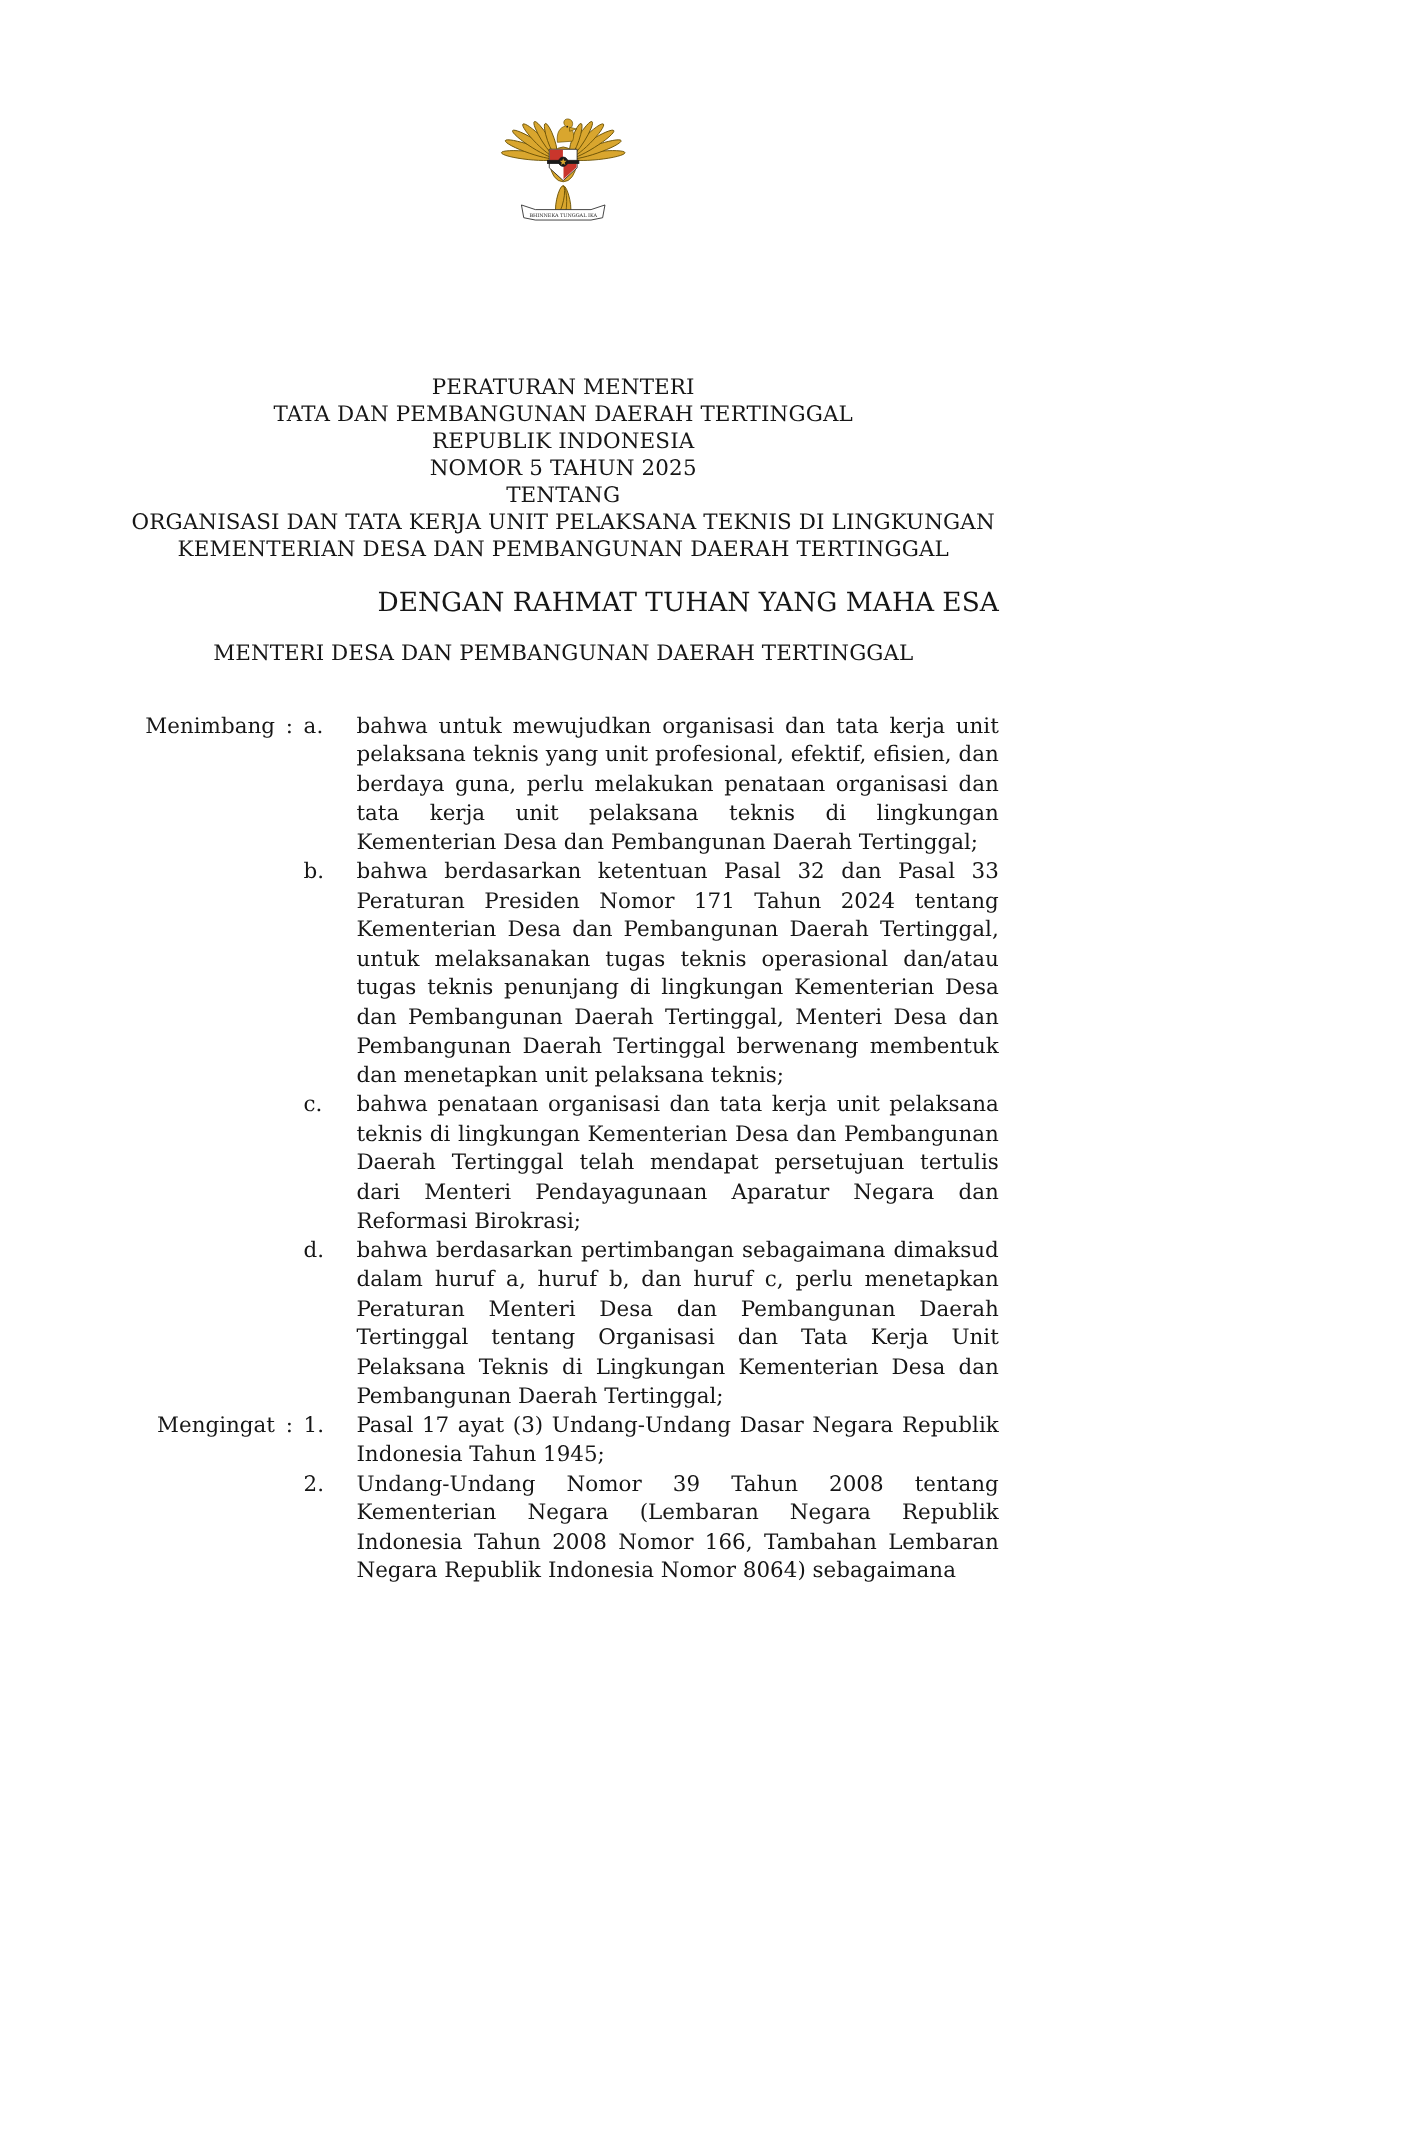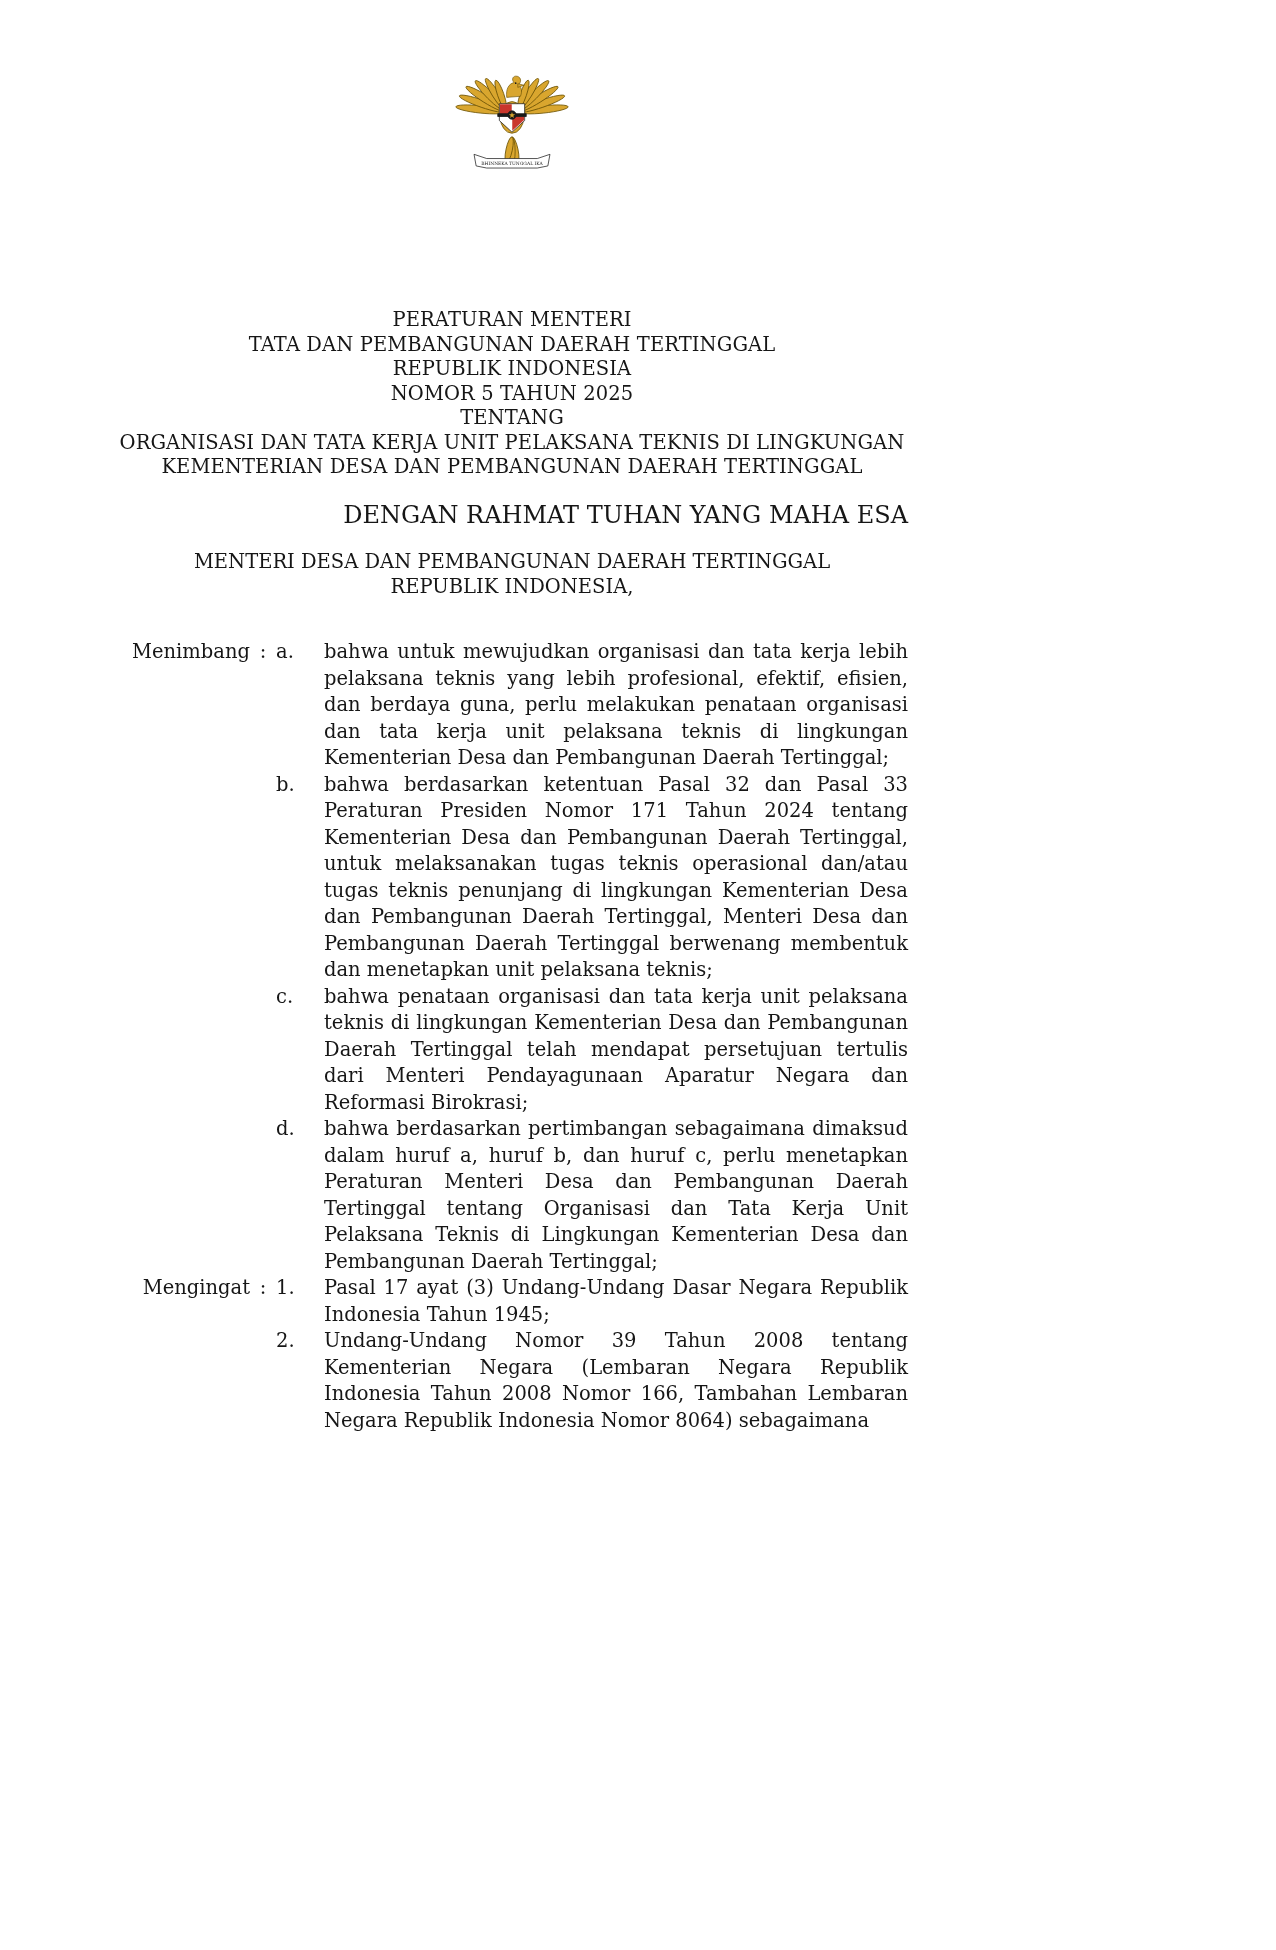--- a/index.html
+++ b/index.html
@@ -8,21 +8,21 @@
     width: 1276px;
     height: 1950px;
     background: #ffffff;
     color: #161616;
     font-family: "DejaVu Serif", "Liberation Serif", serif;
     overflow: hidden;
   }
   .page {
     width: 792px;
     margin-left: 116px;
-    padding-top: 56px;
+    padding-top: 88px;
   }
   .emblem-wrap {
     display: flex;
     justify-content: center;
     height: 128px;
   }
   .title-block {
     margin-top: 124px;
     text-align: center;
     font-size: 19.5px;
@@ -125,30 +125,29 @@
     <div>NOMOR 5 TAHUN 2025</div>
     <div>TENTANG</div>
     <div>ORGANISASI DAN TATA KERJA UNIT PELAKSANA TEKNIS DI LINGKUNGAN</div>
     <div>KEMENTERIAN DESA DAN PEMBANGUNAN DAERAH TERTINGGAL</div>
   </div>
 
   <div class="invocation">DENGAN RAHMAT TUHAN YANG MAHA ESA</div>
 
   <div class="authority">
     <div>MENTERI DESA DAN PEMBANGUNAN DAERAH TERTINGGAL</div>
-    <div>REPUBLIK INDONESIA,</div>
   </div>
 
   <div class="clause menimbang">
     <div class="clause-label">Menimbang</div>
     <div class="clause-colon">:</div>
     <div class="items">
       <div class="item">
         <div class="marker">a.</div>
-        <div class="text">bahwa untuk mewujudkan organisasi dan tata kerja lebih pelaksana teknis yang lebih profesional, efektif, efisien, dan berdaya guna, perlu melakukan penataan organisasi dan tata kerja unit pelaksana teknis di lingkungan Kementerian Desa dan Pembangunan Daerah Tertinggal;</div>
+        <div class="text">bahwa untuk mewujudkan organisasi dan tata kerja unit pelaksana teknis yang unit profesional, efektif, efisien, dan berdaya guna, perlu melakukan penataan organisasi dan tata kerja unit pelaksana teknis di lingkungan Kementerian Desa dan Pembangunan Daerah Tertinggal;</div>
       </div>
       <div class="item">
         <div class="marker">b.</div>
         <div class="text">bahwa berdasarkan ketentuan Pasal 32 dan Pasal 33 Peraturan Presiden Nomor 171 Tahun 2024 tentang Kementerian Desa dan Pembangunan Daerah Tertinggal, untuk melaksanakan tugas teknis operasional dan/atau tugas teknis penunjang di lingkungan Kementerian Desa dan Pembangunan Daerah Tertinggal, Menteri Desa dan Pembangunan Daerah Tertinggal berwenang membentuk dan menetapkan unit pelaksana teknis;</div>
       </div>
       <div class="item">
         <div class="marker">c.</div>
         <div class="text">bahwa penataan organisasi dan tata kerja unit pelaksana teknis di lingkungan Kementerian Desa dan Pembangunan Daerah Tertinggal telah mendapat persetujuan tertulis dari Menteri Pendayagunaan Aparatur Negara dan Reformasi Birokrasi;</div>
       </div>
       <div class="item">

